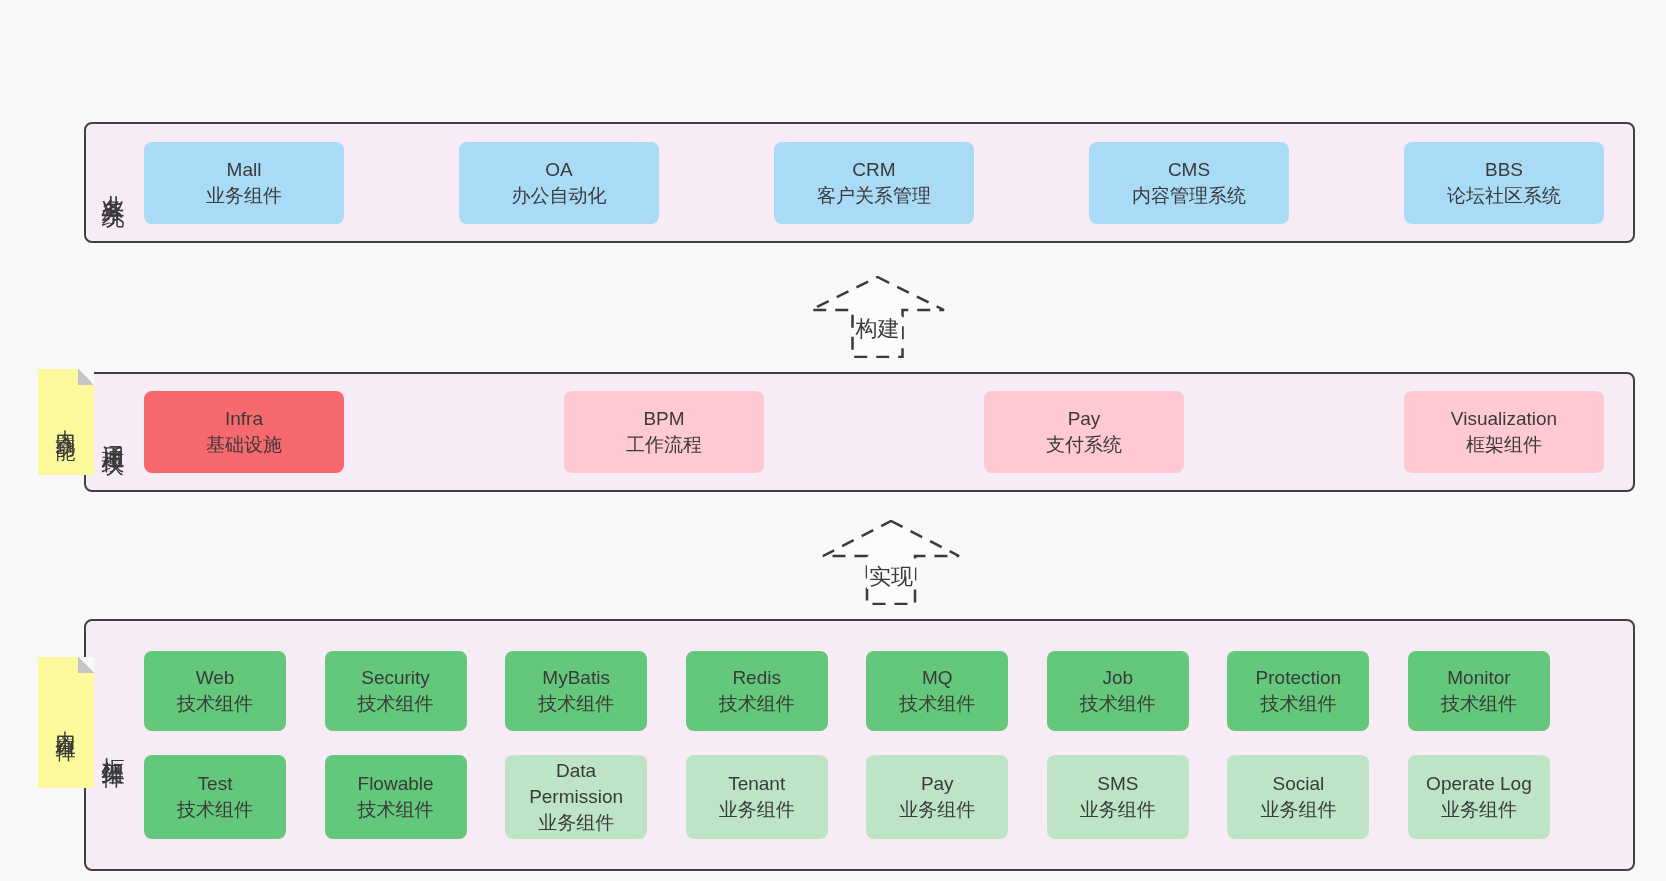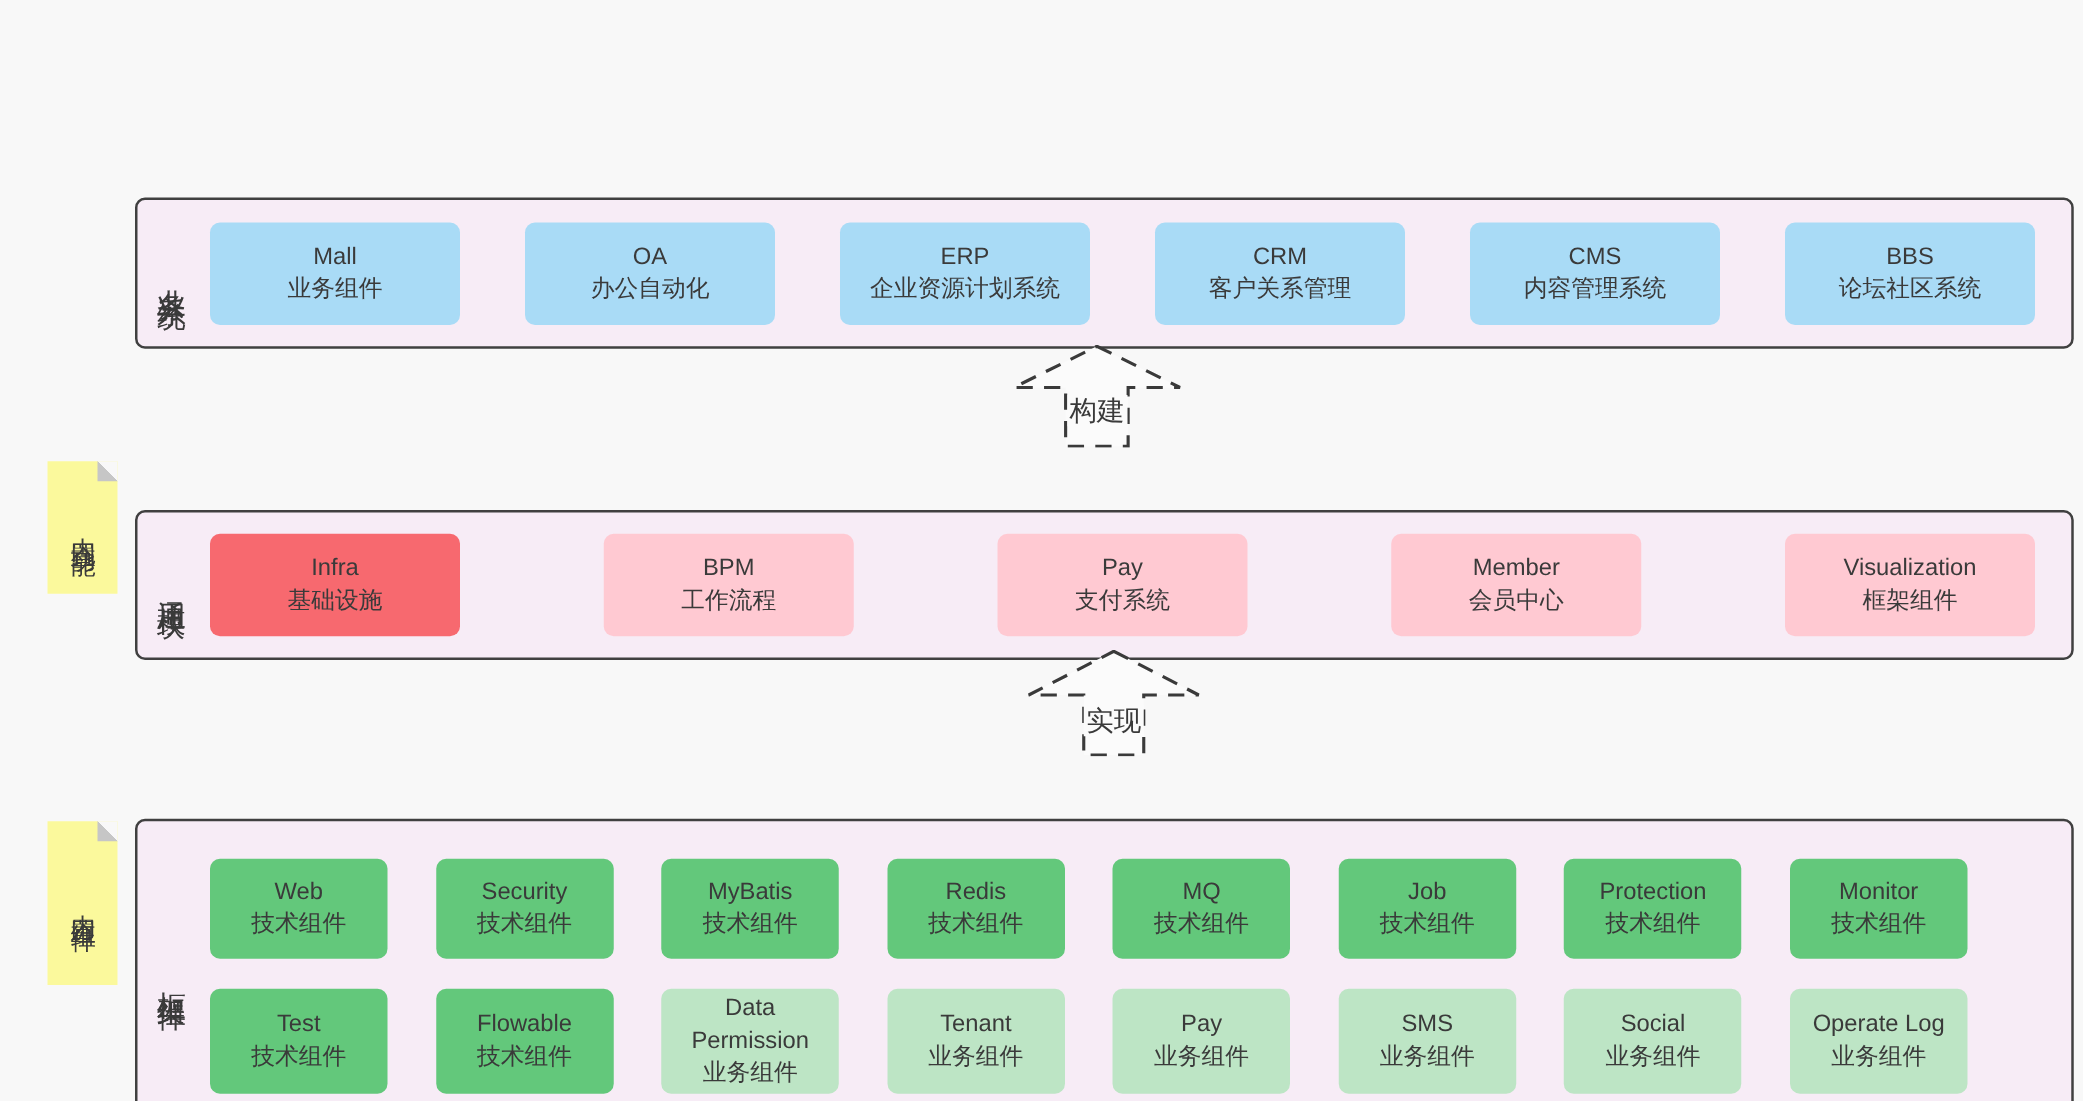--- a/index.html
+++ b/index.html
@@ -1,20 +1,20 @@
 <!DOCTYPE html>
 <html style="--page-bg: #f8f8f8; --layer-bg: #f7ecf6; --layer-border: #404040; --blue: #a9dbf6; --red: #f7696f; --pink: #ffc9d2; --green: #63c87b; --lightgreen: #bde5c5; --sticky: #fbf99c; --fold: #c6c6c6; --text: #3a3a3a;"><head>
 <meta charset="utf-8">
 <style>
   * { margin:0; padding:0; box-sizing:border-box; }
   html,body { background:#f8f8f8; }
   body { font-family:"Liberation Sans","DejaVu Sans",sans-serif; }
   .canvas { position:relative; width:1666px; height:881px; background:var(--page-bg,#f8f8f8); overflow:hidden; color:var(--text,#3a3a3a); }
 
-  .layer { position:absolute; left:108px; width:1551px; background:var(--layer-bg,#f7ecf6); border:2px solid var(--layer-border,#404040); border-radius:8px; display:flex;margin-top:36px; }
+  .layer { position:absolute; left:84px; width:1551px; background:var(--layer-bg,#f7ecf6); border:2px solid var(--layer-border,#404040); border-radius:8px; display:flex; }
   .layer-1 { top:122px; height:121px; }
   .layer-2 { top:372px; height:120px; }
   .layer-3 { top:619px; height:252px;justify-content:flex-end; }
 
   .layer-label-col { width:54px; display:flex; align-items:center; justify-content:center; }
   .layer-label { writing-mode:vertical-rl; text-orientation:upright; font-size:23px; letter-spacing:3px; line-height:1; color:var(--text,#3a3a3a); }
 
   .layer-content { flex:1; display:flex; align-items:center; justify-content:space-between; padding:0 29px 0 4px; }
   .layer-content-wrap { flex:1; display:flex; flex-direction:column; justify-content:center; gap:24px; padding:0 83px 0 4px; }
   .row { display:flex; justify-content:space-between; }
@@ -60,24 +60,20 @@
     <div class="layer-content">
         <div class="box blue">
           <div class="box-name">Mall</div>
           <div class="box-desc">业务组件</div>
         </div>
         <div class="box blue">
           <div class="box-name">OA</div>
           <div class="box-desc">办公自动化</div>
         </div>
         <div class="box blue">
-          <div class="box-name">ERP</div>
-          <div class="box-desc">企业资源计划系统</div>
-        </div>
-        <div class="box blue">
           <div class="box-name">CRM</div>
           <div class="box-desc">客户关系管理</div>
         </div>
         <div class="box blue">
           <div class="box-name">CMS</div>
           <div class="box-desc">内容管理系统</div>
         </div>
         <div class="box blue">
           <div class="box-name">BBS</div>
           <div class="box-desc">论坛社区系统</div>
@@ -110,24 +106,20 @@
         </div>
         <div class="box pink">
           <div class="box-name">BPM</div>
           <div class="box-desc">工作流程</div>
         </div>
         <div class="box pink">
           <div class="box-name">Pay</div>
           <div class="box-desc">支付系统</div>
         </div>
         <div class="box pink">
-          <div class="box-name">Member</div>
-          <div class="box-desc">会员中心</div>
-        </div>
-        <div class="box pink">
           <div class="box-name">Visualization</div>
           <div class="box-desc">框架组件</div>
         </div>
       </div>
   </div>
 
   <div class="arrow arrow-2">
     <svg width="138" height="85" viewBox="0 0 138 85">
       <polygon points="69,1 137,36 93,36 93,84 45,84 45,36 1,36" fill="#fbfbfb" stroke="#3a3a3a" stroke-width="2.5" stroke-dasharray="13 9"></polygon>
     </svg>

